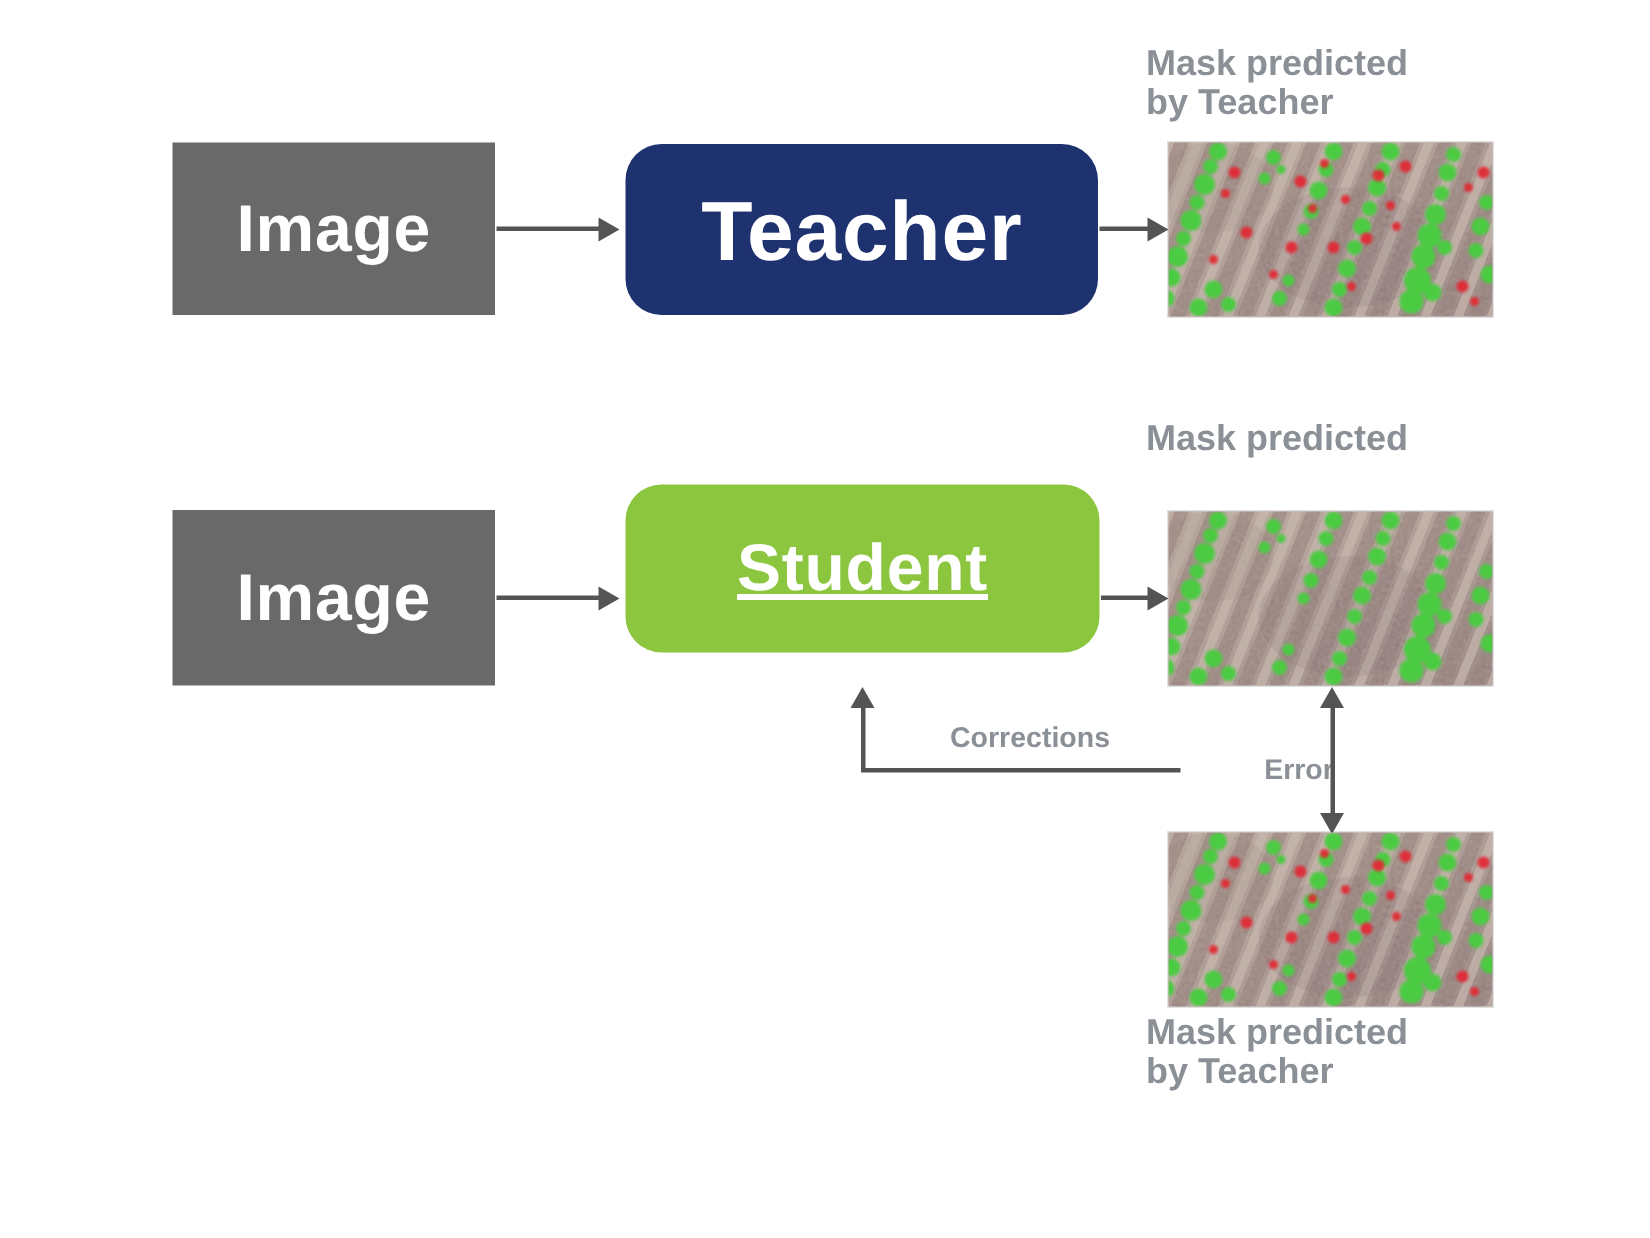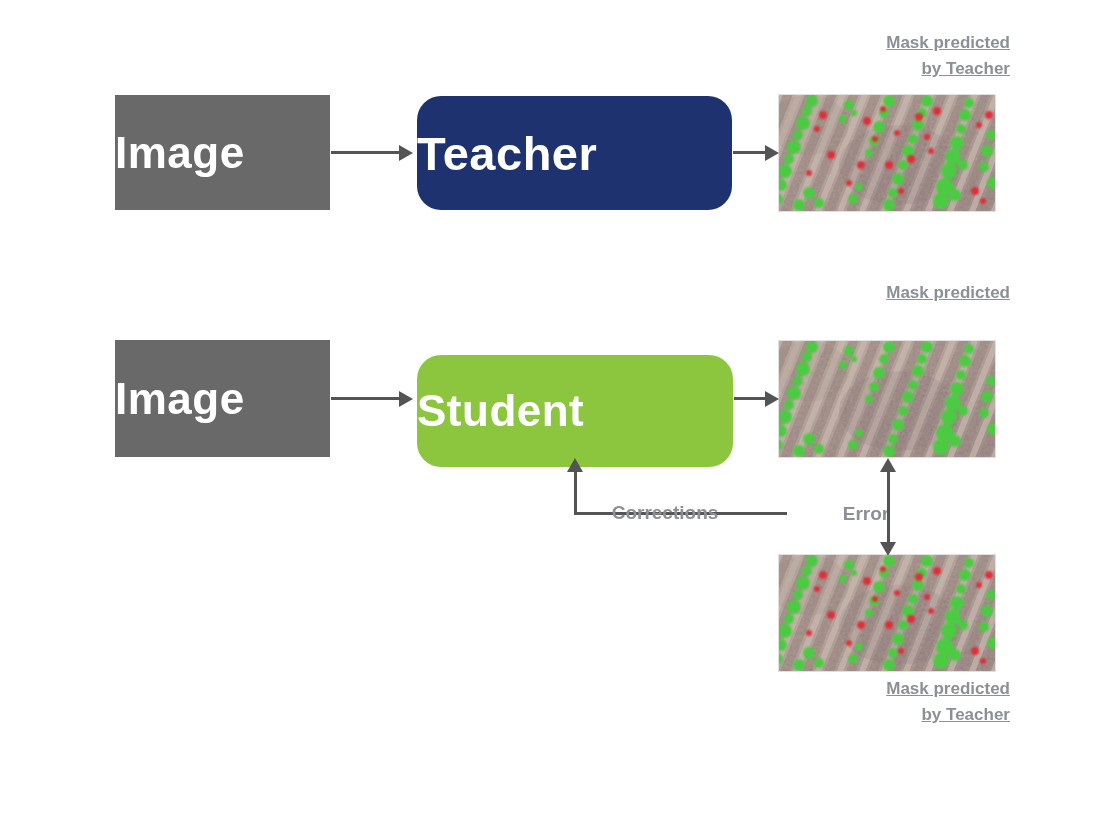--- a/index.html
+++ b/index.html
@@ -7,34 +7,34 @@
     position: relative;
     width: 1100px; height: 825px;
     background: var(--page-bg, #ffffff);
     font-family: "Liberation Sans", sans-serif;
     overflow: hidden;
   }
   .abs { position: absolute; }
 
   
   .node {
-    display: flex; align-items: center; justify-content: flex-start;
+    display: flex; align-items: center; justify-content: center;
     color: var(--box-text, #ffffff);
     font-weight: 700;
     letter-spacing: 0.5px;
   }
   .image-box { background: var(--box-gray); font-size: 44px; }
-  .teacher-box { background: var(--teacher-navy); border-radius: 24px; font-size: 47px; }
+  .teacher-box { background: var(--teacher-navy); border-radius: 24px; font-size: 56px; }
   .student-box { background: var(--student-green); border-radius: 24px; font-size: 44px; }
 
   
   .caption {
     color: var(--label-gray);
-    font-size: 17px; font-weight: 700;
-    line-height: 26px; text-align: right; text-decoration: underline;
+    font-size: 24px; font-weight: 700;
+    line-height: 26px; text-align: left;
   }
   .flow-label {
     color: var(--label-gray);
     font-size: 19px; font-weight: 700;
     text-align: center;
   }
 
   
   .line-h { background: var(--arrow-gray); height: 3px; }
   .line-v { background: var(--arrow-gray); width: 3px; }
@@ -191,21 +191,21 @@
     </svg>
   </div>
 
   <div class="abs node image-box" style="left:115px; top:340px; width:215px; height:117px;">
     <span>Image</span>
   </div>
 
   <div class="abs line-h" style="left:331px; top:397px; width:70px;"></div>
   <div class="abs ah-right" style="left:399px; top:391px;"></div>
 
-  <div class="abs node student-box" style="left:417px; top:355px; width:316px; height:112px;">
+  <div class="abs node student-box" style="left:417px; top:323px; width:316px; height:112px;text-decoration:underline;">
     <span>Student</span>
   </div>
 
   <div class="abs line-h" style="left:734px; top:397px; width:33px;"></div>
   <div class="abs ah-right" style="left:765px; top:391px;"></div>
 
   <div class="abs caption" style="left:764px; top:280px; width:246px;">
     <div>Mask predicted</div>
   </div>
 
@@ -213,21 +213,21 @@
     <svg viewBox="0 0 216 116" width="216" height="116">
       <use href="#g-base"></use>
         <use href="#g-green"></use>
     </svg>
   </div>
 
   <div class="abs ah-up" style="left:567px; top:458px;"></div>
   <div class="abs line-v" style="left:574px; top:471px; height:43px;"></div>
   <div class="abs line-h" style="left:574px; top:512px; width:213px;"></div>
 
-  <div class="abs flow-label" style="left:590px; top:502px; width:150px;">Corrections</div>
+  <div class="abs flow-label" style="left:590px; top:482px; width:150px;text-align:right;">Corrections</div>
 
   <div class="abs flow-label" style="left:828px; top:503px; width:76px;">Error</div>
 
   <div class="abs ah-up" style="left:880px; top:458px;"></div>
   <div class="abs line-v" style="left:887px; top:470px; height:74px;"></div>
   <div class="abs ah-down" style="left:880px; top:542px;"></div>
 
   <div class="abs mask-img" style="left:779px; top:555px; width:216px; height:116px;">
     <svg viewBox="0 0 216 116" width="216" height="116">
       <use href="#g-base"></use>

